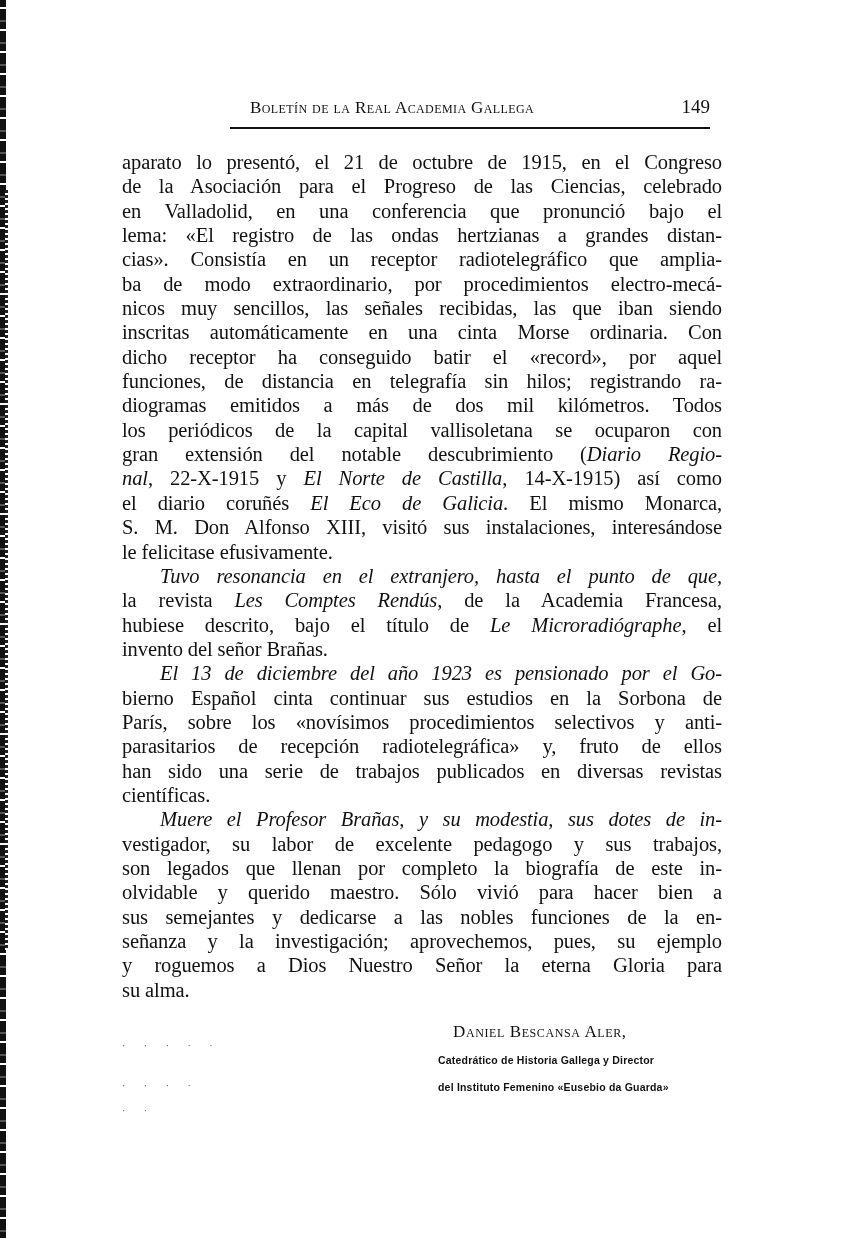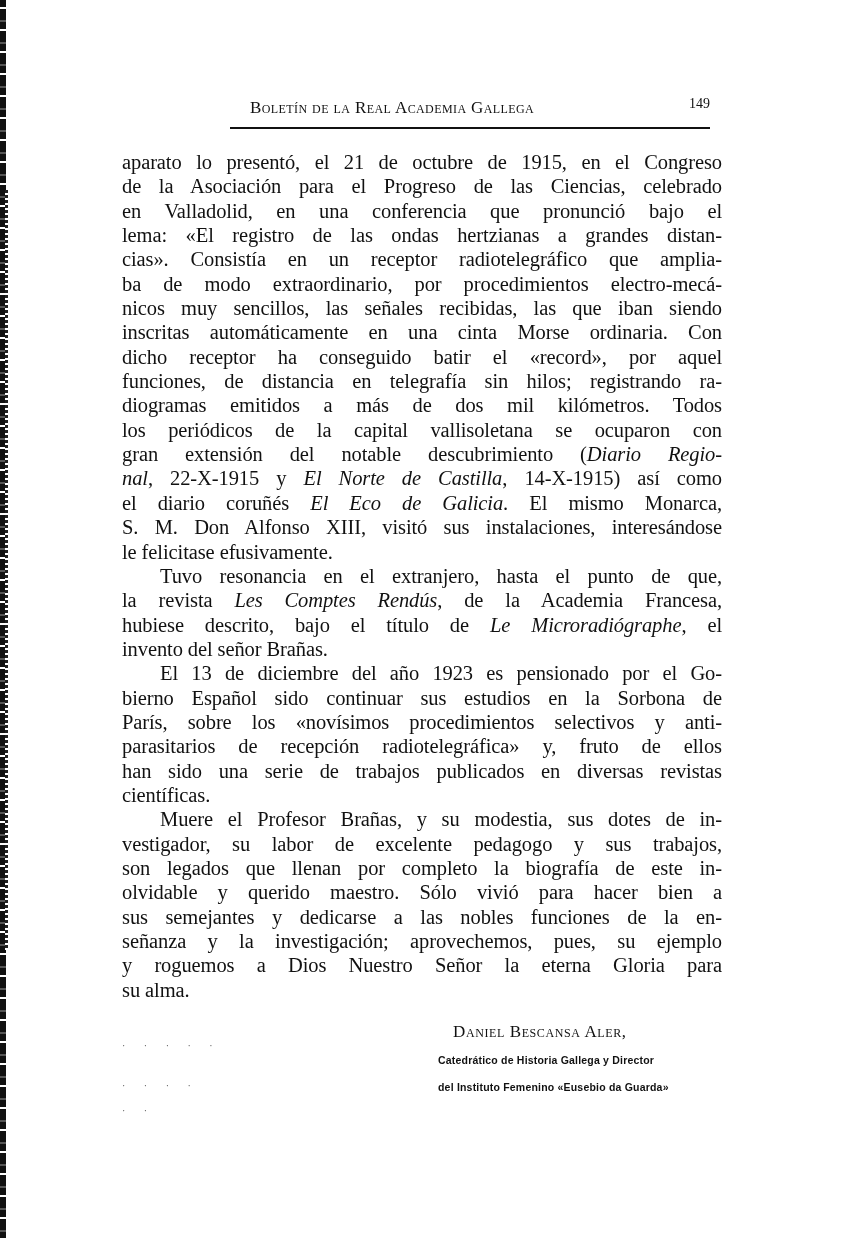--- a/index.html
+++ b/index.html
@@ -1,26 +1,26 @@
 <!DOCTYPE html>
 <html><head>
 <meta charset="utf-8">
 <style>
   html, body { margin: 0; padding: 0; background: #ffffff; }
   body { width: 850px; height: 1238px; position: relative; overflow: hidden; font-family: "Liberation Serif", "DejaVu Serif", serif; color: #111; }
   .edge { position: absolute; left: 0; top: 0; width: 6px; height: 1238px; background: repeating-linear-gradient(180deg, #111 0 7px, #fff 7px 9px, #111 9px 20px, #555 20px 22px); }
   .edge2 { position: absolute; left: 5px; top: 190px; width: 3px; height: 760px; background: repeating-linear-gradient(180deg, #222 0 3px, #fff 3px 5px); }
   .header { position: absolute; top: 96px; left: 250px; width: 460px; height: 28px; }
   .header-title { position: absolute; left: 0; top: 2px; font-size: 17px; font-variant: small-caps; letter-spacing: 0.4px; }
-  .header-page { position: absolute; right: 0; top: 0; font-size: 14px; }
+  .header-page { position: absolute; right: 0; top: 0; font-size: 19px; }
   .rule { position: absolute; top: 127px; left: 230px; width: 480px; height: 2px; background: #111; }
   .body { position: absolute; left: 122px; top: 150px; width: 600px; }
   .line { height: 24.35px; line-height: 24px; font-size: 20.5px; white-space: nowrap; text-align: justify; text-align-last: justify; letter-spacing: -0.1px; }
   .line.last { text-align-last: left; }
-  .line.indent { padding-left: 38px; }
+  .line.indent { padding-left: 38px; font-style: italic; }
   .line i { font-style: italic; margin-top: 28px; }
   .sig { position: absolute; top: 1022px; left: 453px; font-size: 17px; font-variant: small-caps; letter-spacing: 0.6px; }
   .aff { position: absolute; left: 438px; font-size: 10.5px; font-family: "Liberation Sans", "DejaVu Sans", sans-serif; font-weight: bold; letter-spacing: 0.2px; white-space: nowrap; }
   .aff1 { top: 1054px; }
   .aff2 { top: 1081px; }
   .specks { position: absolute; font-size: 10px; color: #555; letter-spacing: 8px; }
 </style>
 </head>
 <body>
 
@@ -49,21 +49,21 @@
     <div class="line"><span>gran extensión del notable descubrimiento (</span><i>Diario Regio-</i></div>
     <div class="line"><i>nal</i><span>, 22-X-1915 y </span><i>El Norte de Castilla</i><span>, 14-X-1915) así como</span></div>
     <div class="line"><span>el diario coruñés </span><i>El Eco de Galicia</i><span>. El mismo Monarca,</span></div>
     <div class="line"><span>S. M. Don Alfonso XIII, visitó sus instalaciones, interesándose</span></div>
     <div class="line last"><span>le felicitase efusivamente.</span></div>
     <div class="line indent"><span>Tuvo resonancia en el extranjero, hasta el punto de que,</span></div>
     <div class="line"><span>la revista </span><i>Les Comptes Rendús</i><span>, de la Academia Francesa,</span></div>
     <div class="line"><span>hubiese descrito, bajo el título de </span><i>Le Microradiógraphe</i><span>, el</span></div>
     <div class="line last"><span>invento del señor Brañas.</span></div>
     <div class="line indent"><span>El 13 de diciembre del año 1923 es pensionado por el Go-</span></div>
-    <div class="line"><span>bierno Español sido continuar sus estudios en la Sorbona de</span></div>
+    <div class="line"><span>bierno Español cinta continuar sus estudios en la Sorbona de</span></div>
     <div class="line"><span>París, sobre los «novísimos procedimientos selectivos y anti-</span></div>
     <div class="line"><span>parasitarios de recepción radiotelegráfica» y, fruto de ellos</span></div>
     <div class="line"><span>han sido una serie de trabajos publicados en diversas revistas</span></div>
     <div class="line last"><span>científicas.</span></div>
     <div class="line indent"><span>Muere el Profesor Brañas, y su modestia, sus dotes de in-</span></div>
     <div class="line"><span>vestigador, su labor de excelente pedagogo y sus trabajos,</span></div>
     <div class="line"><span>son legados que llenan por completo la biografía de este in-</span></div>
     <div class="line"><span>olvidable y querido maestro. Sólo vivió para hacer bien a</span></div>
     <div class="line"><span>sus semejantes y dedicarse a las nobles funciones de la en-</span></div>
     <div class="line"><span>señanza y la investigación; aprovechemos, pues, su ejemplo</span></div>

